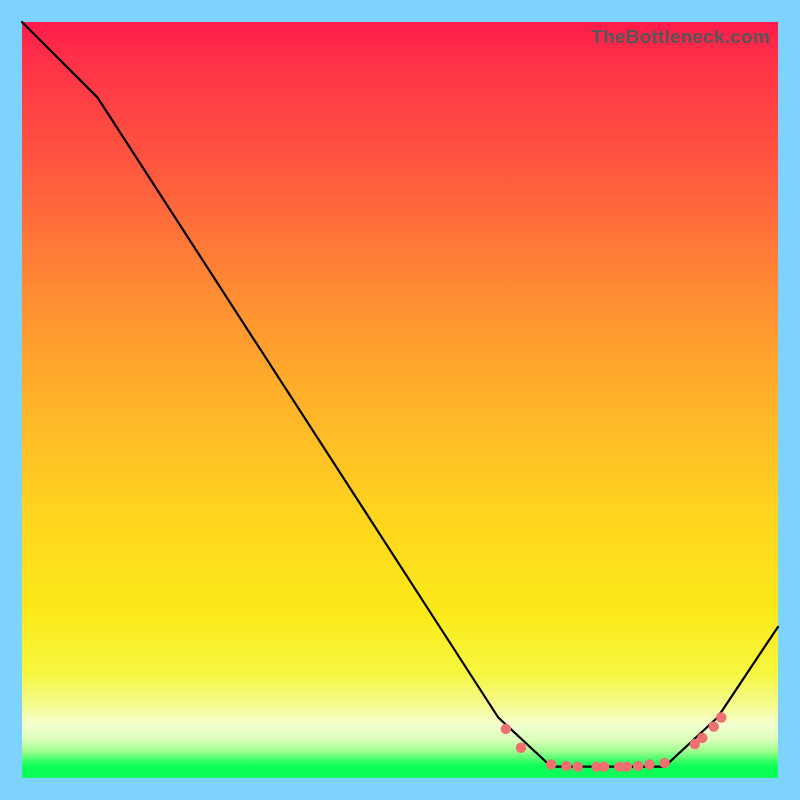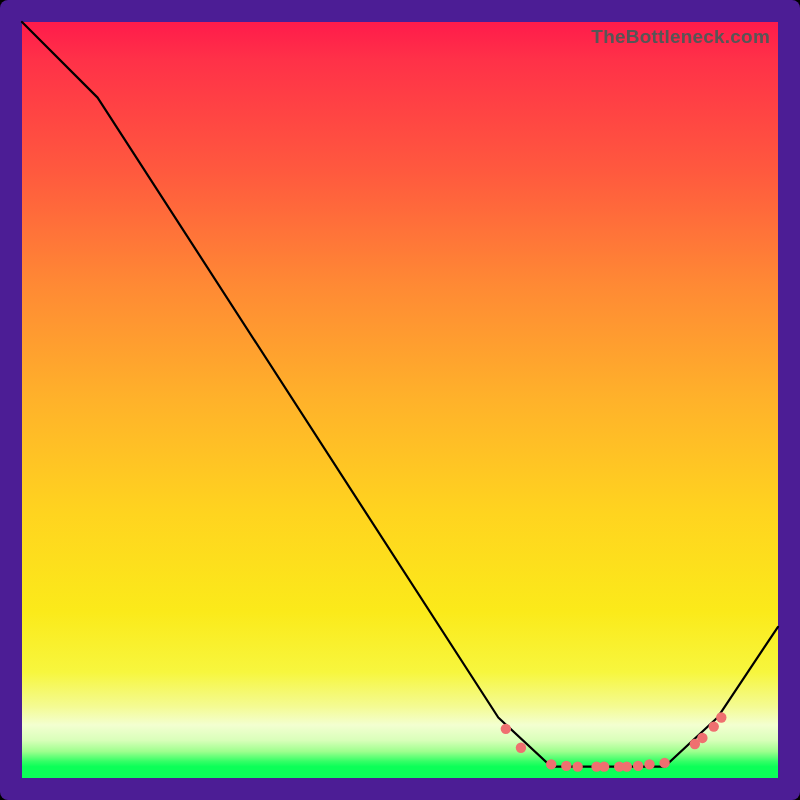--- a/index.html
+++ b/index.html
@@ -8,22 +8,21 @@
     width: 800px;
     height: 800px;
     background: #000000;
     overflow: hidden;
     font-family: Arial, Helvetica, sans-serif;
   }
   .frame {
     position: relative;
     width: 800px;
     height: 800px;
-    background: #4c1d95;
-    border-radius: 8px;
+    background: #7dd3fc;
   }
   .plot-area {
     position: absolute;
     left: 22px;
     top: 22px;
     width: 756px;
     height: 756px;
     
     background: linear-gradient(
       to bottom,

